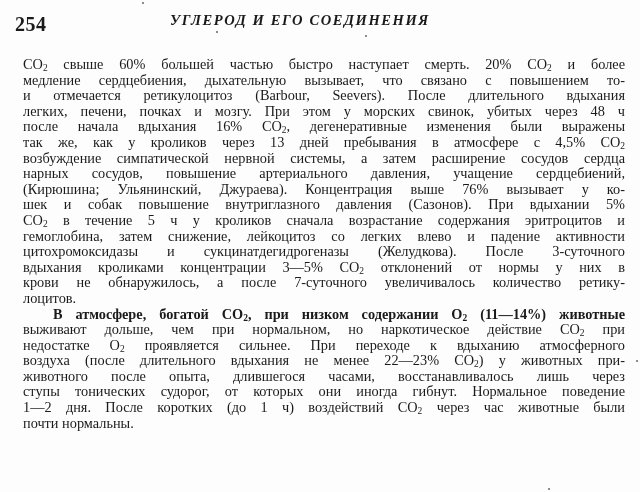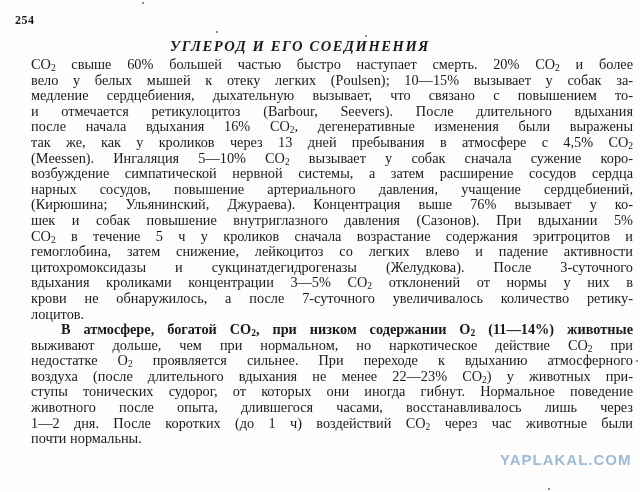--- a/index.html
+++ b/index.html
@@ -18,50 +18,48 @@
   .page {
     position: absolute;
     left: 0; top: 0;
     width: 640px; height: 492px;
     background: #fdfdfd;
   }
   .page-number {
     position: absolute;
     left: 15px;
     top: 13px;
-    font-size: 12px;
+    font-size: 20px;
     font-weight: bold;
     letter-spacing: 0.5px;
   }
   .running-head {
     position: absolute;
     left: 170px;
     top: 12px;
     font-size: 14.5px;
     font-style: italic;
     font-weight: bold;
     letter-spacing: 1.6px;
-    margin-top: 26px;
   }
   .body-text {
     position: absolute;
     left: 23px;
     top: 57px;
     width: 602px;
     font-size: 14.3px;
     line-height: 15.6px;
   }
   .line {
     display: block;
     white-space: nowrap;
     text-align: justify;
     text-align-last: justify;
     height: 15.6px;
     overflow: visible;
-    margin-left: 8px;
   }
   .line.last {
     text-align-last: left;
   }
   .line.indent {
     padding-left: 30px;
     width: calc(100% - 30px);
     font-weight: bold;
   }
   .body-text .line { width: 602px; }
@@ -92,49 +90,47 @@
 </head>
 <body>
 
 <div class="page">
   <div class="page-number">254</div>
   <div class="running-head">УГЛЕРОД И ЕГО СОЕДИНЕНИЯ</div>
 
   <div class="body-text">
     <div>
         <span class="line">CO<sub>2</sub> свыше 60% большей частью быстро наступает смерть. 20% CO<sub>2</sub> и более</span>
-        <span class="line">вело у белых мышей к отеку легких (Poulsen); 10—15% вызывает у собак за-</span>
         <span class="line">медление сердцебиения, дыхательную вызывает, что связано с повышением то-</span>
         <span class="line">и отмечается ретикулоцитоз (Barbour, Seevers). После длительного вдыхания</span>
+        <span class="line">легких, печени, почках и мозгу. При этом у морских свинок, убитых через 48 ч</span>
         <span class="line">после начала вдыхания 16% CO<sub>2</sub>, дегенеративные изменения были выражены</span>
         <span class="line">так же, как у кроликов через 13 дней пребывания в атмосфере с 4,5% CO<sub>2</sub></span>
-        <span class="line">(Meessen). Ингаляция 5—10% CO<sub>2</sub> вызывает у собак сначала сужение коро-</span>
         <span class="line">возбуждение симпатической нервной системы, а затем расширение сосудов сердца</span>
         <span class="line">нарных сосудов, повышение артериального давления, учащение сердцебиений,</span>
         <span class="line">(Кирюшина; Ульянинский, Джураева). Концентрация выше 76% вызывает у ко-</span>
         <span class="line">шек и собак повышение внутриглазного давления (Сазонов). При вдыхании 5%</span>
         <span class="line">CO<sub>2</sub> в течение 5 ч у кроликов сначала возрастание содержания эритроцитов и</span>
         <span class="line">гемоглобина, затем снижение, лейкоцитоз со легких влево и падение активности</span>
         <span class="line">цитохромоксидазы и сукцинатдегидрогеназы (Желудкова). После 3-суточного</span>
         <span class="line">вдыхания кроликами концентрации 3—5% CO<sub>2</sub> отклонений от нормы у них в</span>
         <span class="line">крови не обнаружилось, а после 7-суточного увеличивалось количество ретику-</span>
         <span class="line last">лоцитов.</span>
       </div>
     <div>
         <span class="line indent">В атмосфере, богатой CO<sub>2</sub>, при низком содержании O<sub>2</sub> (11—14%) животные</span>
         <span class="line">выживают дольше, чем при нормальном, но наркотическое действие CO<sub>2</sub> при</span>
         <span class="line">недостатке O<sub>2</sub> проявляется сильнее. При переходе к вдыханию атмосферного</span>
         <span class="line">воздуха (после длительного вдыхания не менее 22—23% CO<sub>2</sub>) у животных при-</span>
+        <span class="line">животного после опыта, длившегося часами, восстанавливалось лишь через</span>
         <span class="line">ступы тонических судорог, от которых они иногда гибнут. Нормальное поведение</span>
-        <span class="line">животного после опыта, длившегося часами, восстанавливалось лишь через</span>
         <span class="line">1—2 дня. После коротких (до 1 ч) воздействий CO<sub>2</sub> через час животные были</span>
         <span class="line last">почти нормальны.</span>
       </div>
   </div>
 
-  <div class="watermark">YAPLAKAL.COM</div>
 
   <span class="speck" style="left:216px;top:31px"></span>
   <span class="speck" style="left:142px;top:2px"></span>
   <span class="speck" style="left:365px;top:35px"></span>
   <span class="speck" style="left:548px;top:488px"></span>
   <span class="speck" style="left:636px;top:360px"></span>
 </div>
 
 </body></html>

